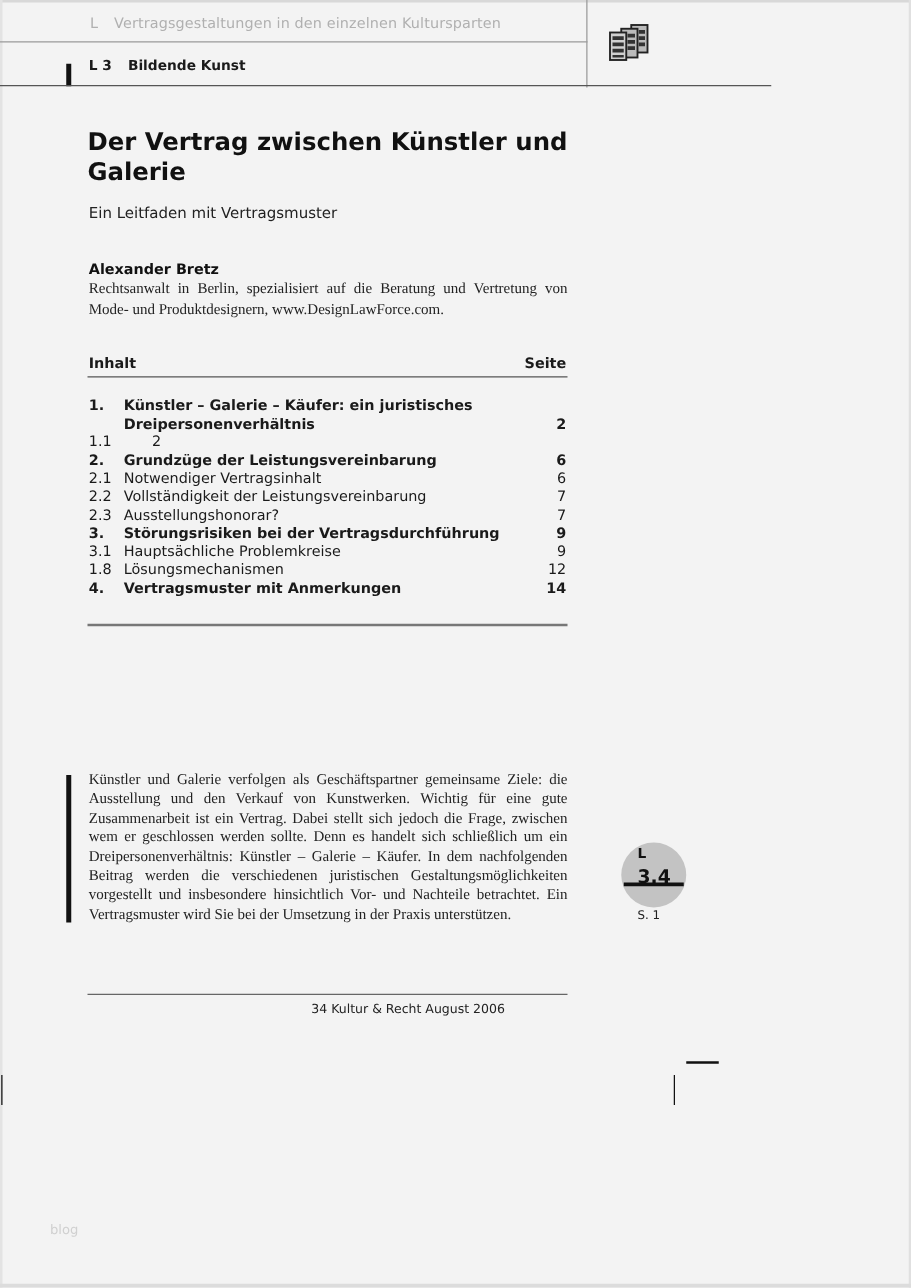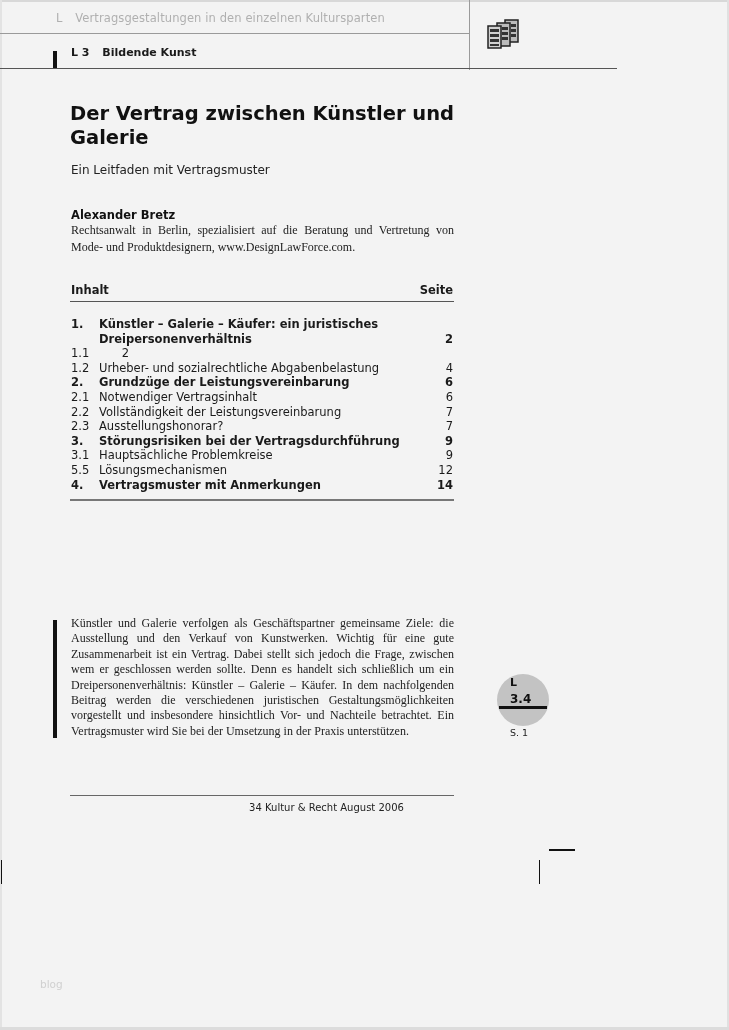--- a/index.html
+++ b/index.html
@@ -2,21 +2,21 @@
 <html><head>
   <meta charset="utf-8">
   <style>
     html, body { margin:0; padding:0; }
     body {
       width:729px; height:1030px; background:#f3f3f3; position:relative; overflow:hidden;
       font-family:"DejaVu Sans", sans-serif; color:#1a1a1a;
     }
     .abs { position:absolute; }
     .topborder { left:0; top:0; width:729px; height:2px; background:#d8d8d8; }
-    .hdr-text { left:56px; top:11px; font-size:11.5px; color:#b0b0b0; letter-spacing:0.1px; white-space:nowrap;text-align:center; }
+    .hdr-text { left:72px; top:11px; font-size:11.5px; color:#b0b0b0; letter-spacing:0.1px; white-space:nowrap;text-align:center; }
     .hdr-text .l { margin-right:9px; }
     .hdr-hline { left:0; top:33px; width:470px; height:1px; background:#9a9a9a; }
     .hdr-vline { left:469px; top:0; width:1px; height:70px; background:#9a9a9a; }
     .sub-text { left:71px; top:46px; font-size:11px; font-weight:bold; color:#1a1a1a; white-space:nowrap; }
     .sub-text .num { margin-right:9px; }
     .sub-bar { left:53px; top:51px; width:4px; height:18px; background:#111; }
     .sub-rule { left:0; top:68px; width:617px; height:1px; background:#555; }
     .doc-icon { left:486px; top:19px; width:34px; height:30px; }
 
     .title { left:70px; top:102px; width:390px; font-size:19.5px; font-weight:bold; line-height:24px; color:#111; }
@@ -32,21 +32,21 @@
     .toc-row .t { flex:1; }
     .toc-row .p { width:30px; text-align:right; align-self:flex-end; }
     .toc-row.b { font-weight:bold; }
     .toc-rule-bot { left:70px; top:499px; width:384px; height:2px; background:#777; }
 
     .abstract-bar { left:53px; top:620px; width:4px; height:118px; background:#111; }
     .abstract { left:71px; top:616px; width:383px; font-family:"Liberation Serif", serif; font-size:12px; line-height:15.4px; color:#222; text-align:justify; }
 
     .badge { left:497px; top:674px; width:52px; height:52px; border-radius:50%; background:#c3c3c3; }
     .badge-l { left:510px; top:676px; font-size:11px; font-weight:bold; color:#111; }
-    .badge-num { left:510px; top:692px; font-size:12px; font-weight:bold; color:#111; }
+    .badge-num { left:510px; top:692px; font-size:15px; font-weight:bold; color:#111; }
     .badge-bar { left:499px; top:706px; width:48px; height:3px; background:#111; }
     .badge-s { left:510px; top:712px; font-size:9.5px; color:#222;margin-top:15px; }
 
     .foot-rule { left:70px; top:795px; width:384px; height:1px; background:#666; }
     .foot-text { left:200px; top:802px; width:253px; text-align:center; font-size:10px; color:#222; white-space:nowrap; }
 
     .crop-l { left:1px; top:860px; width:1px; height:24px; background:#111; }
     .crop-r { left:539px; top:860px; width:1px; height:24px; background:#111; }
     .crop-h { left:549px; top:849px; width:26px; height:1.5px; background:#111; }
     .watermark { left:40px; top:978px; font-size:10.5px; color:#d0d0d0; }
@@ -105,25 +105,20 @@
 <div class="abs toc" id="toc">
     <div class="toc-row b">
       <span class="n">1.</span>
       <span class="t">Künstler – Galerie – Käufer:  ein juristisches Dreipersonenverhältnis</span>
       <span class="p">2</span>
     </div>
     <div class="toc-row">
       <span class="n">1.1</span>
       <span class="p">2</span>
     </div>
-    <div class="toc-row">
-      <span class="n">1.2</span>
-      <span class="t">Urheber- und sozialrechtliche Abgabenbelastung</span>
-      <span class="p">4</span>
-    </div>
     <div class="toc-row b">
       <span class="n">2.</span>
       <span class="t">Grundzüge der Leistungsvereinbarung</span>
       <span class="p">6</span>
     </div>
     <div class="toc-row">
       <span class="n">2.1</span>
       <span class="t">Notwendiger Vertragsinhalt</span>
       <span class="p">6</span>
     </div>
@@ -141,21 +136,21 @@
       <span class="n">3.</span>
       <span class="t">Störungsrisiken bei der Vertragsdurchführung</span>
       <span class="p">9</span>
     </div>
     <div class="toc-row">
       <span class="n">3.1</span>
       <span class="t">Hauptsächliche Problemkreise</span>
       <span class="p">9</span>
     </div>
     <div class="toc-row">
-      <span class="n">5.5</span>
+      <span class="n">1.8</span>
       <span class="t">Lösungsmechanismen</span>
       <span class="p">12</span>
     </div>
     <div class="toc-row b">
       <span class="n">4.</span>
       <span class="t">Vertragsmuster mit Anmerkungen</span>
       <span class="p">14</span>
     </div>
   </div>
 <div class="abs toc-rule-bot"></div>

